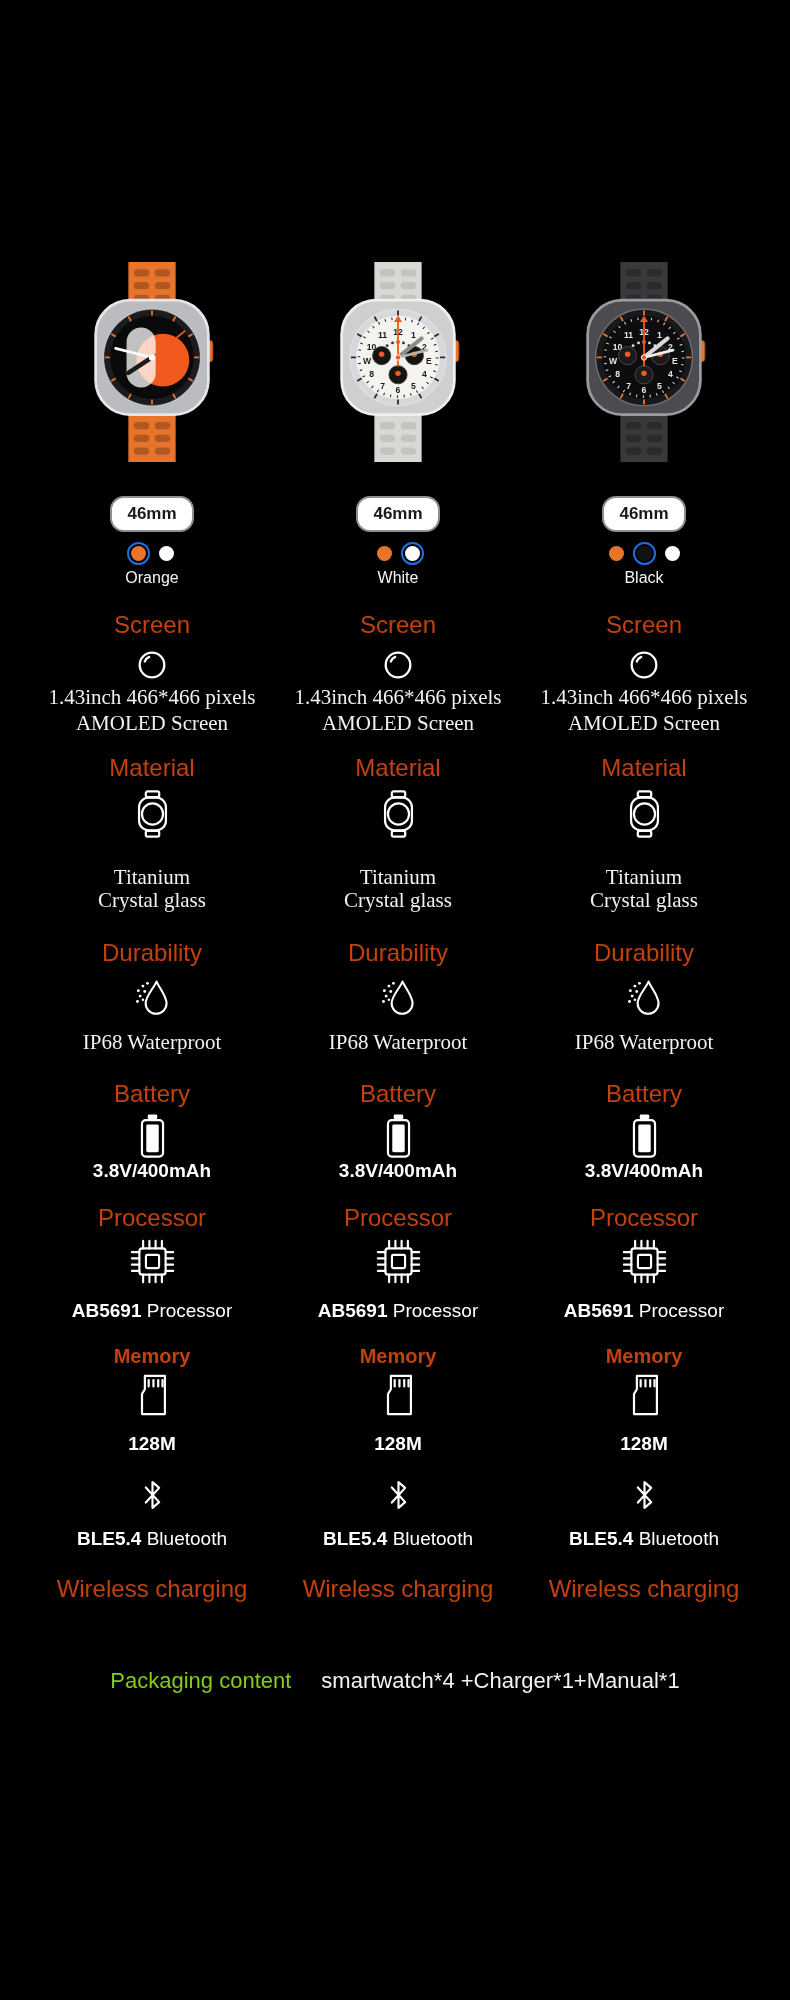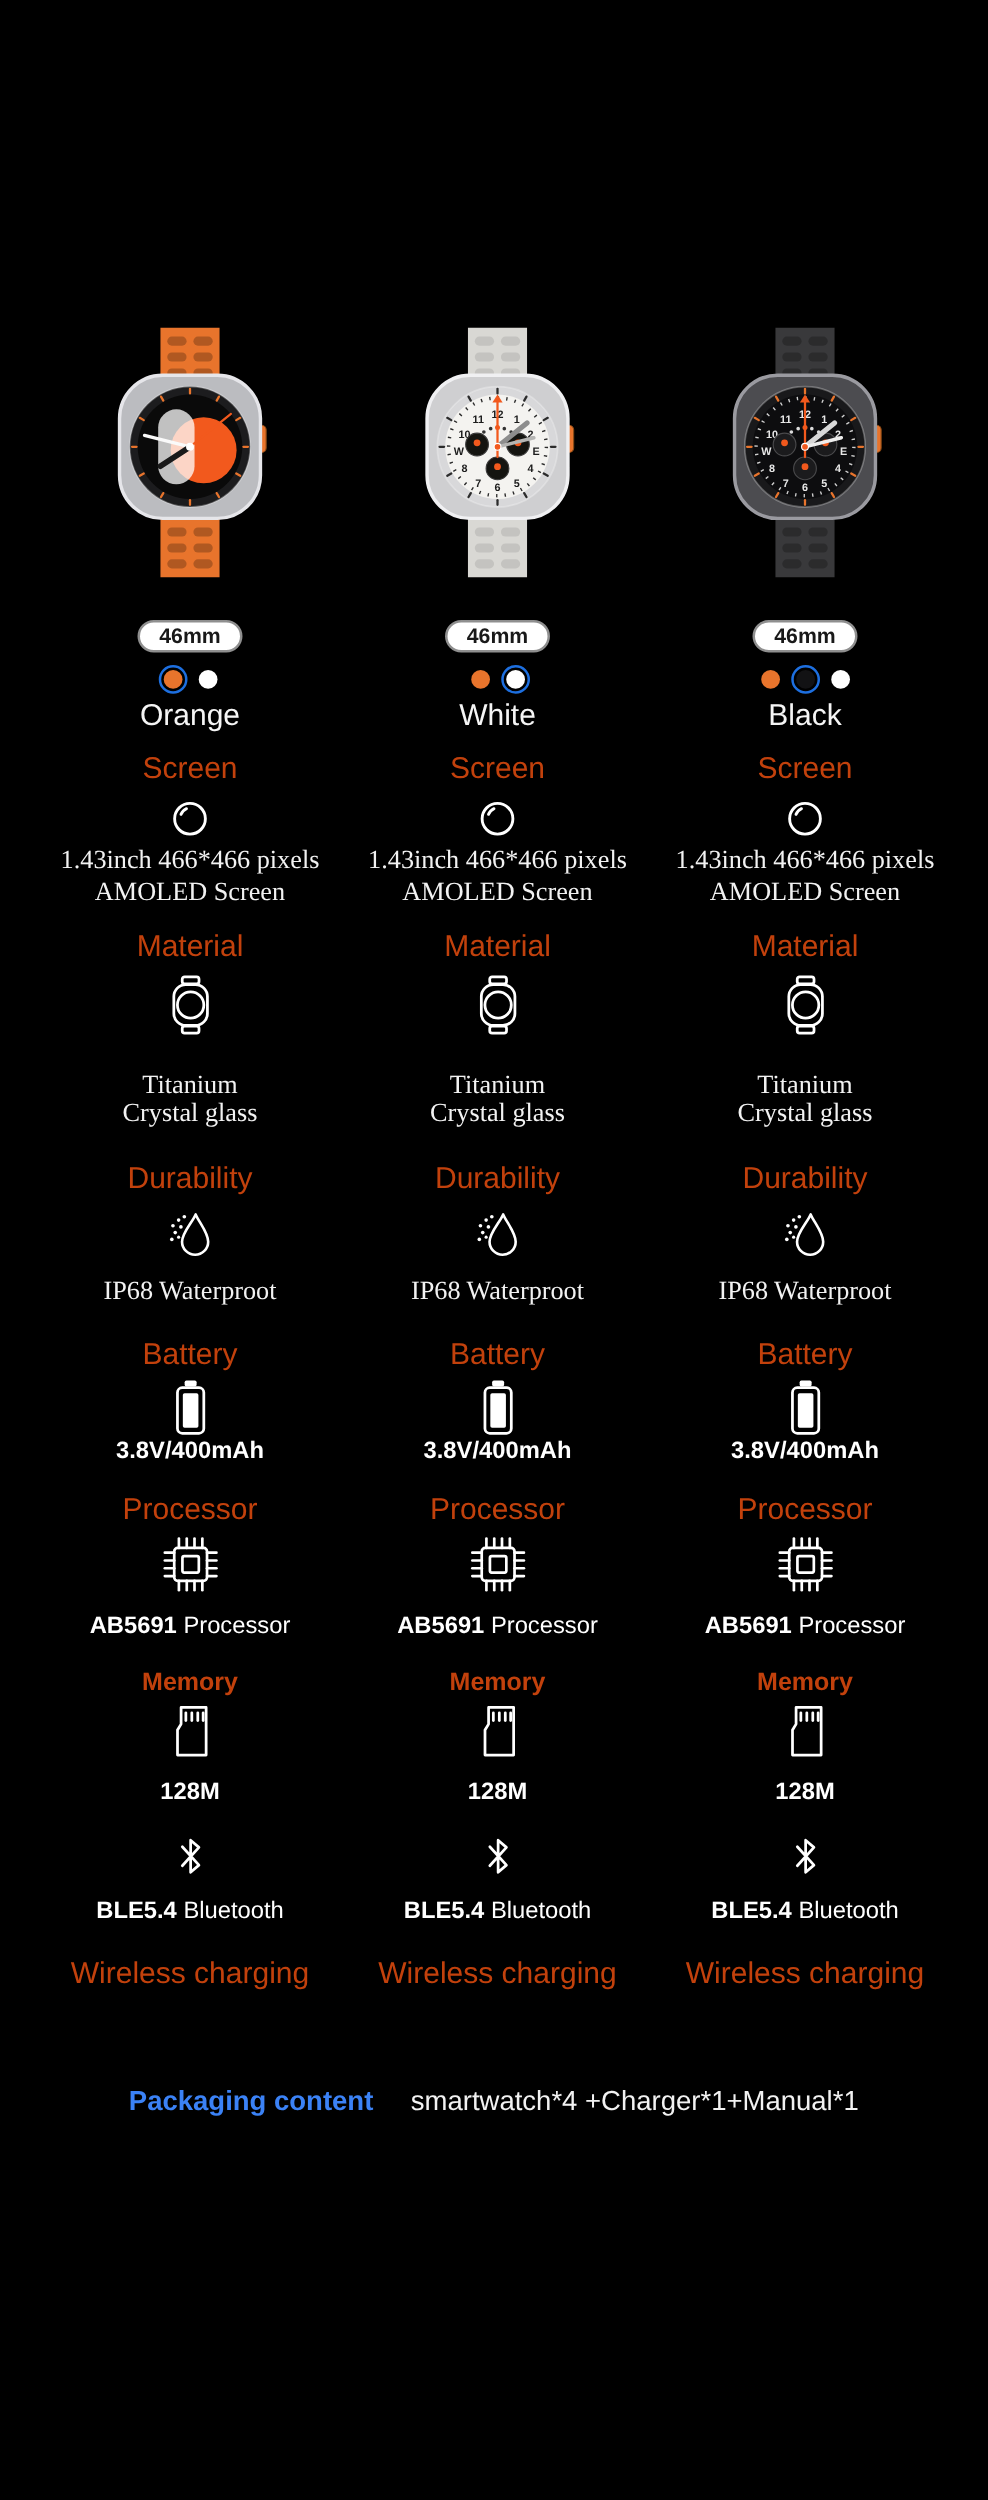--- a/index.html
+++ b/index.html
@@ -16,30 +16,30 @@
   .w-strap { fill:var(--strap); }
   .w-slot  { fill:rgba(0,0,0,.24); }
   .w-case  { fill:var(--case); stroke:var(--caseEdge); stroke-width:3; }
   .w-bezel { fill:var(--bezel); stroke:rgba(255,255,255,.28); stroke-width:1.5; }
   .w-dial  { fill:var(--dial); }
   .w-tick  { stroke:var(--tick); stroke-width:2; stroke-linecap:round; }
   .w-crown { fill:#e8742c; stroke:#8a4a16; stroke-width:1; }
   .w-btn   { fill:#77777c; }
 
   .badge {
-    margin-top:36px; height:26px; min-width:84px; padding:0 14px;
+    margin-top:36px; height:36px; min-width:84px; padding:0 14px;
     background:#fff; border:2px solid #8f8f8f; border-radius:14px;
     display:flex; align-items:center; justify-content:center;
     font-size:17px; font-weight:bold; color:#191919;
   }
   .swatches { margin-top:13px; height:16px; display:flex; align-items:center; gap:13px; }
   .dot { width:15px; height:15px; border-radius:50%; display:inline-block; }
   .dot.selected { outline:2px solid #1d6fe0; outline-offset:2px; }
 
-  .color-label { margin-top:8px; height:26px; font-size:24px; }
+  .color-label { margin-top:8px; height:26px; font-size:16px; }
 
   .heading { font-size:24px; line-height:26px; height:26px; color:#c2410c; }
   .heading.small-bold { font-size:20px; font-weight:bold; line-height:22px; height:22px; }
   .spec { font-size:21px; line-height:26px; text-align:center; color:#f2f2f2;font-family:Liberation Serif, serif; }
   .bold-val { font-size:19px; font-weight:bold; height:24px; line-height:24px; color:#fff; }
   .bold-val .rest { font-weight:500; }
 
   .icon { display:flex; align-items:center; justify-content:center; }
   .icon svg { display:block; }
   .ic { stroke:#fff; fill:none; stroke-width:2.3; stroke-linecap:round; stroke-linejoin:round; }
@@ -58,21 +58,21 @@
   .mt-mem-h { margin-top:22px; }     .mt-mem-i { margin-top:7px; height:42px; }
   .mt-mem-v { margin-top:16px; }
   .mt-bt-i  { margin-top:20px; height:38px; }
   .mt-bt-v  { margin-top:13px; }
   .mt-wl-h  { margin-top:24px; height:28px; line-height:28px; }
 
   .packaging {
     position:absolute; top:1668px; left:0; width:790px;
     display:flex; justify-content:center; align-items:baseline; gap:30px;
   }
-  .packaging .label { font-size:22px; font-weight:bold; color:#3b82f6; }
+  .packaging .label { font-size:22px; font-weight:normal; color:#84cc16; }
   .packaging .value { font-size:22px; color:#f2f2f2; }
 </style>
 </head>
 <body>
 
 <div class="canvas">
   <div class="columns">
 
     <div class="column" style="--strap: #E8742C; --case: #BBBCC0; --caseEdge: #E6E6EA; --bezel: #1C1C1E; --dial: #0A0A0A; --tick: #E8742C;">
       <div class="watch">

